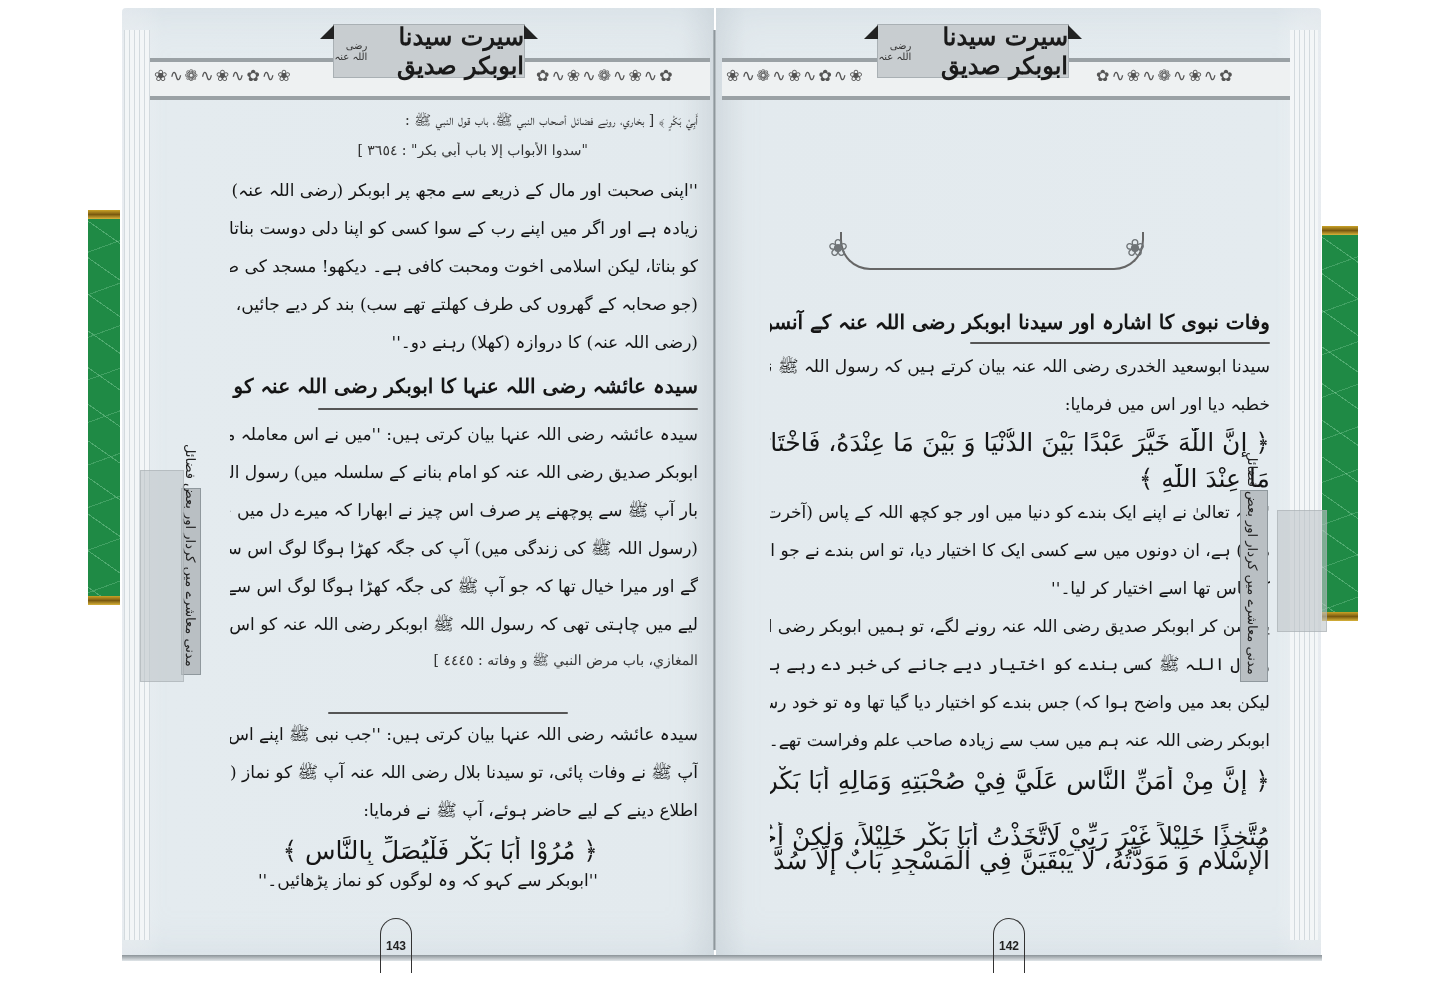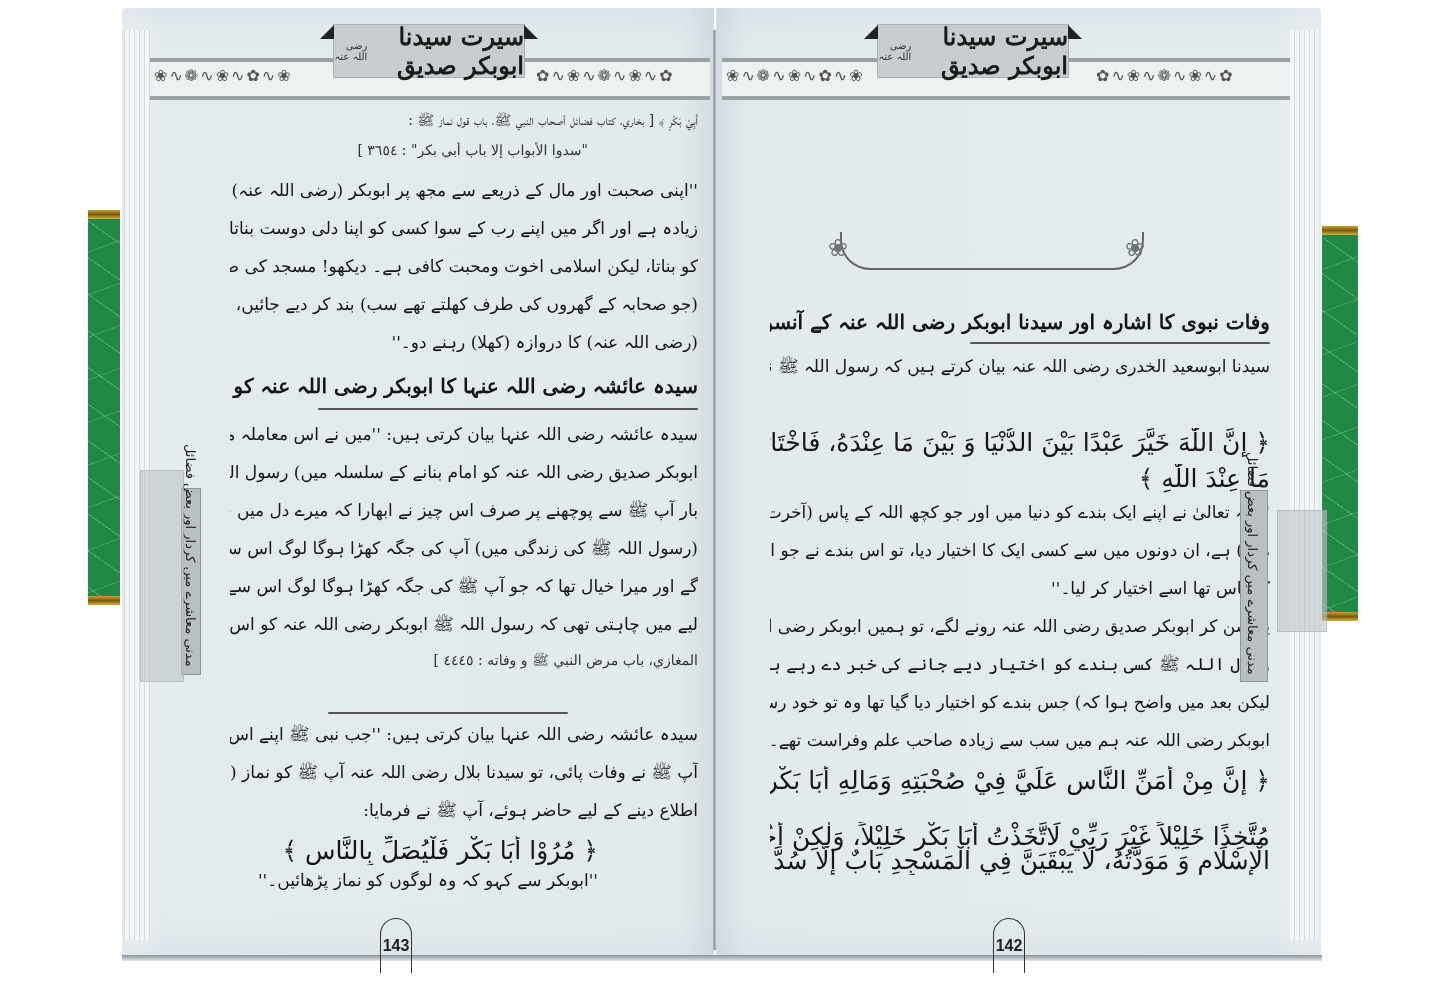--- a/index.html
+++ b/index.html
@@ -49,21 +49,21 @@
   .heading-rule { position:absolute; height:2px; background:#555; border-radius:2px; }
   .lotus { font-size:18px; color:#6f7477; }
   .chapter-title { position:absolute; direction:rtl; font-family:"DejaVu Serif",serif; font-weight:bold; font-size:27px; color:#151515; text-align:center; }
   .chapter-frame { position:absolute; border-bottom:2px solid #666; border-left:2px solid #666; border-right:2px solid #666; border-radius:0 0 30px 30px; }
   
   .side-tab { position:absolute; background:#b9bfc3; border:1px solid #8f989d; }
   .side-tab .tab-text { position:absolute; writing-mode:vertical-rl; font-size:13px; color:#222; font-family:"DejaVu Serif",serif; white-space:nowrap; direction:rtl; }
   .tape { position:absolute; background:rgba(190,196,200,.6); border:1px solid rgba(160,166,170,.5); }
   
   .page-num { position:absolute; width:30px; height:54px; border:1.5px solid #333; border-bottom:none; border-radius:16px 16px 0 0;
-    display:flex; align-items:center; justify-content:center; font-family:"Liberation Sans",sans-serif; font-weight:bold; font-size:16px; color:#222; }
+    display:flex; align-items:center; justify-content:center; font-family:"Liberation Sans",sans-serif; font-weight:bold; font-size:12px; color:#222; }
   .bottom-shadow { position:absolute; left:122px; top:955px; width:1200px; height:6px; background:linear-gradient(#8b9398,#e1e6e9); }
 </style>
 </head>
 <body>
 
 <div class="book">
   <div class="cover cover-left">
       <div class="gold" style="top:0"></div>
       <div class="gold" style="bottom:0"></div>
     </div>
@@ -91,21 +91,21 @@
   <div class="header-band band-right">
     <div class="band-ornament" style="left:4px;width:170px">❀∿❁∿❀∿✿∿❀</div>
     <div class="band-ornament" style="right:4px;width:190px">✿∿❀∿❁∿❀∿✿</div>
   </div>
   <div class="title-box title-right">
     <span>سیرت سیدنا ابوبکر صدیق</span>
     <span class="honorific">رضی اللہ عنہ</span>
   </div>
 
   <div class="text" style="left:230px; top:112px; width:468px; height:780px;">
-    <div class="line arabic-ref" style="top:0">أَبِيْ بَكْرٍ ﴾ [ بخاري، كتاب فضائل أصحاب النبي ﷺ، باب قول نماز ﷺ :</div>
+    <div class="line arabic-ref" style="top:0">أَبِيْ بَكْرٍ ﴾ [ بخاري، رونے فضائل أصحاب النبي ﷺ، باب قول النبي ﷺ :</div>
     <div class="line arabic-ref" style="top:30px;right:110px">"سدوا الأبواب إلا باب أبي بكر" : ٣٦٥٤ ]</div>
 
     <div class="line urdu" style="top:68px">''اپنی صحبت اور مال کے ذریعے سے مجھ پر ابوبکر (رضی اللہ عنہ) کا احسان سب سے</div>
     <div class="line urdu" style="top:106px">زیادہ ہے اور اگر میں اپنے رب کے سوا کسی کو اپنا دلی دوست بناتا تو ابوبکر (رضی اللہ عنہ)</div>
     <div class="line urdu" style="top:144px">کو بناتا، لیکن اسلامی اخوت ومحبت کافی ہے۔ دیکھو! مسجد کی طرف تمام دروازے</div>
     <div class="line urdu" style="top:182px">(جو صحابہ کے گھروں کی طرف کھلتے تھے سب) بند کر دیے جائیں، صرف ابو بکر</div>
     <div class="line urdu" style="top:220px;right:0">(رضی اللہ عنہ) کا دروازہ (کھلا) رہنے دو۔''</div>
 
     <div class="line heading" style="top:262px">
       <span>سیدہ عائشہ رضی اللہ عنہا کا ابوبکر رضی اللہ عنہ کو امام نہ بنانے کی درخواست کرنا</span>
@@ -137,20 +137,21 @@
   <div class="lotus" style="position:absolute;left:1125px;top:234px;font-size:24px">❀</div>
 
   <div class="text" style="left:770px; top:310px; width:500px; height:600px;">
     <div class="line heading" style="top:0">
       <span>وفات نبوی کا اشارہ اور سیدنا ابوبکر رضی اللہ عنہ کے آنسو</span>
       
     </div>
     <div class="heading-rule" style="top:32px; right:0; width:300px;"></div>
 
     <div class="line urdu" style="top:46px">سیدنا ابوسعید الخدری رضی اللہ عنہ بیان کرتے ہیں کہ رسول اللہ ﷺ نے لوگوں کو ایک</div>
+    <div class="line urdu" style="top:84px">خطبہ دیا اور اس میں فرمایا:</div>
 
     <div class="line arabic-quote" style="top:118px">﴿ إِنَّ اللّٰهَ خَيَّرَ عَبْدًا بَيْنَ الدُّنْيَا وَ بَيْنَ مَا عِنْدَهُ، فَاخْتَارَ ذٰلِكَ الْعَبْدُ</div>
     <div class="line arabic-quote" style="top:154px">مَا عِنْدَ اللّٰهِ ﴾</div>
 
     <div class="line urdu" style="top:192px">''اللہ تعالیٰ نے اپنے ایک بندے کو دنیا میں اور جو کچھ اللہ کے پاس (آخرت</div>
     <div class="line urdu" style="top:230px">میں) ہے، ان دونوں میں سے کسی ایک کا اختیار دیا، تو اس بندے نے جو اللہ</div>
     <div class="line urdu" style="top:268px">کے پاس تھا اسے اختیار کر لیا۔''</div>
 
     <div class="line urdu" style="top:306px">یہ سن کر ابوبکر صدیق رضی اللہ عنہ رونے لگے، تو ہمیں ابوبکر رضی اللہ عنہ کے رونے پر بڑا تعجب ہوا کہ</div>
     <div class="line urdu" style="top:344px">رسول اللہ ﷺ کسی بندے کو اختیار دیے جانے کی خبر دے رہے ہیں (اور یہ رو رہے ہیں،</div>

